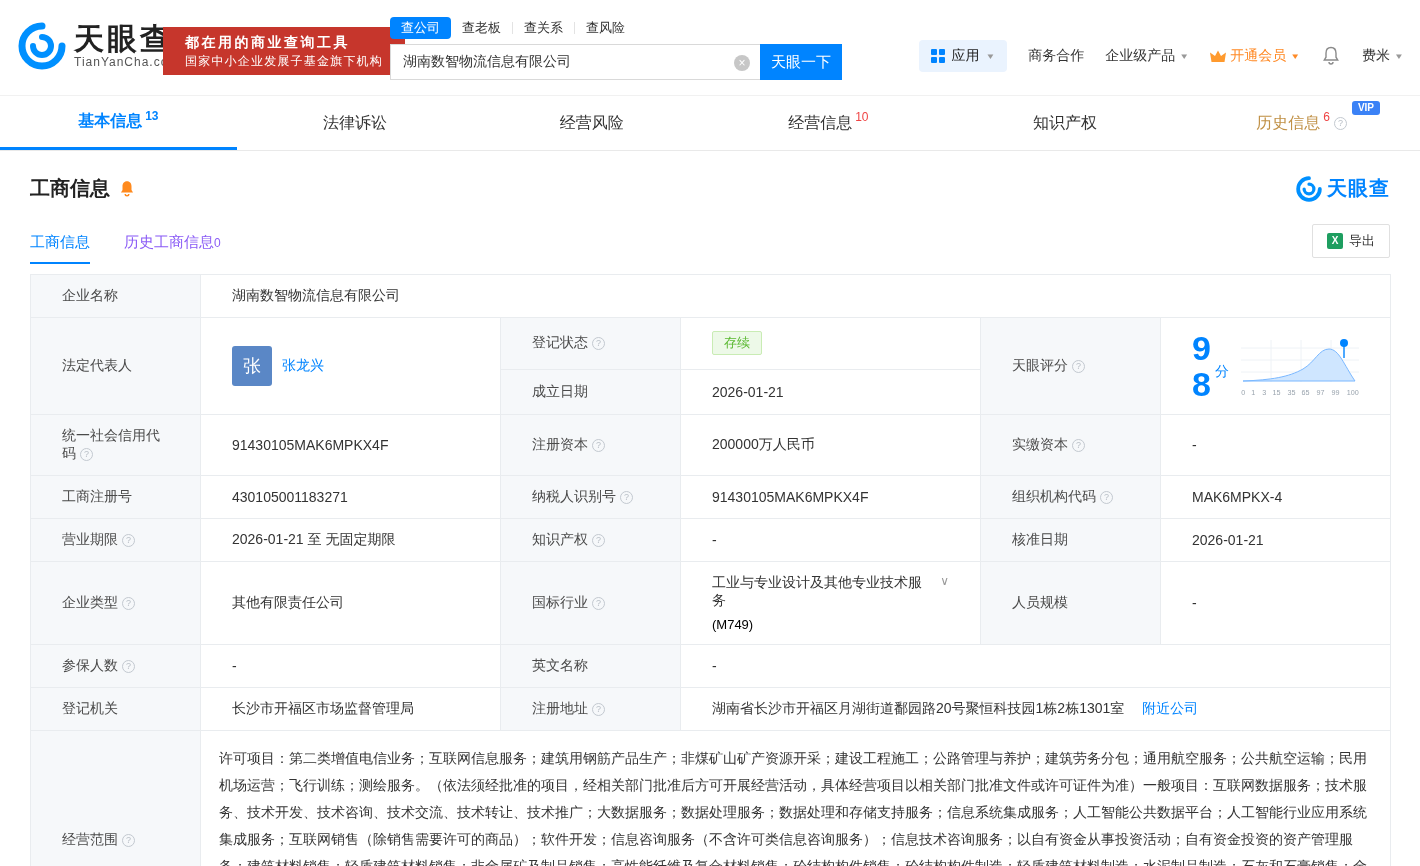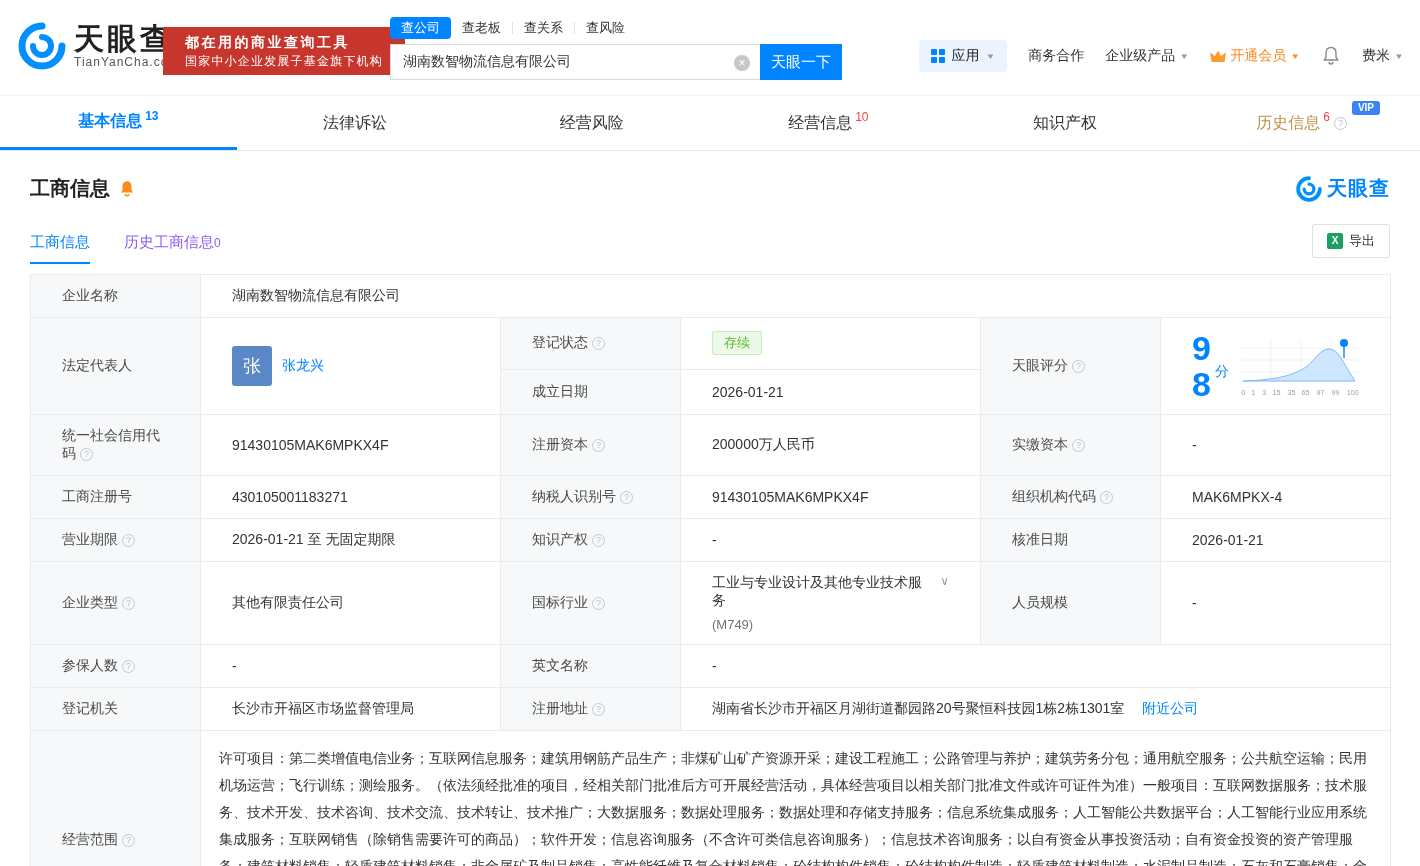--- a/index.html
+++ b/index.html
@@ -78,21 +78,21 @@
 
   .score-cell { display:flex; align-items:center; }
   .score-num { font-size:34px; font-weight:bold; color:#0084ff; line-height:36px; }
   .score-unit { font-size:14px; color:#0084ff; margin-left:2px; margin-top:12px; }
   .score-chart { margin-left:12px; }
   .axis-row { display:flex; justify-content:space-between; width:118px; margin-top:1px; }
   .axis-row span { font-size:8px; color:#9aa4ae; transform:scale(.9); }
 
   .industry-main { display:flex; align-items:flex-start; }
   .chevron-down { margin-left:8px; color:#999; font-size:12px; cursor:pointer; }
-  .industry-code { color:#737373; font-size:13px; margin-top:7px; }
+  .industry-code { color:#000000; font-size:13px; margin-top:7px; }
 
   .addr-link { color:#0084ff; margin-left:14px; white-space:nowrap; cursor:pointer; }
   .scope-text { line-height:27px; }
   td.scope-cell { padding:14px 18px; }
 </style>
 </head>
 <body>
 
 <header class="top-header">
   <div class="logo">

